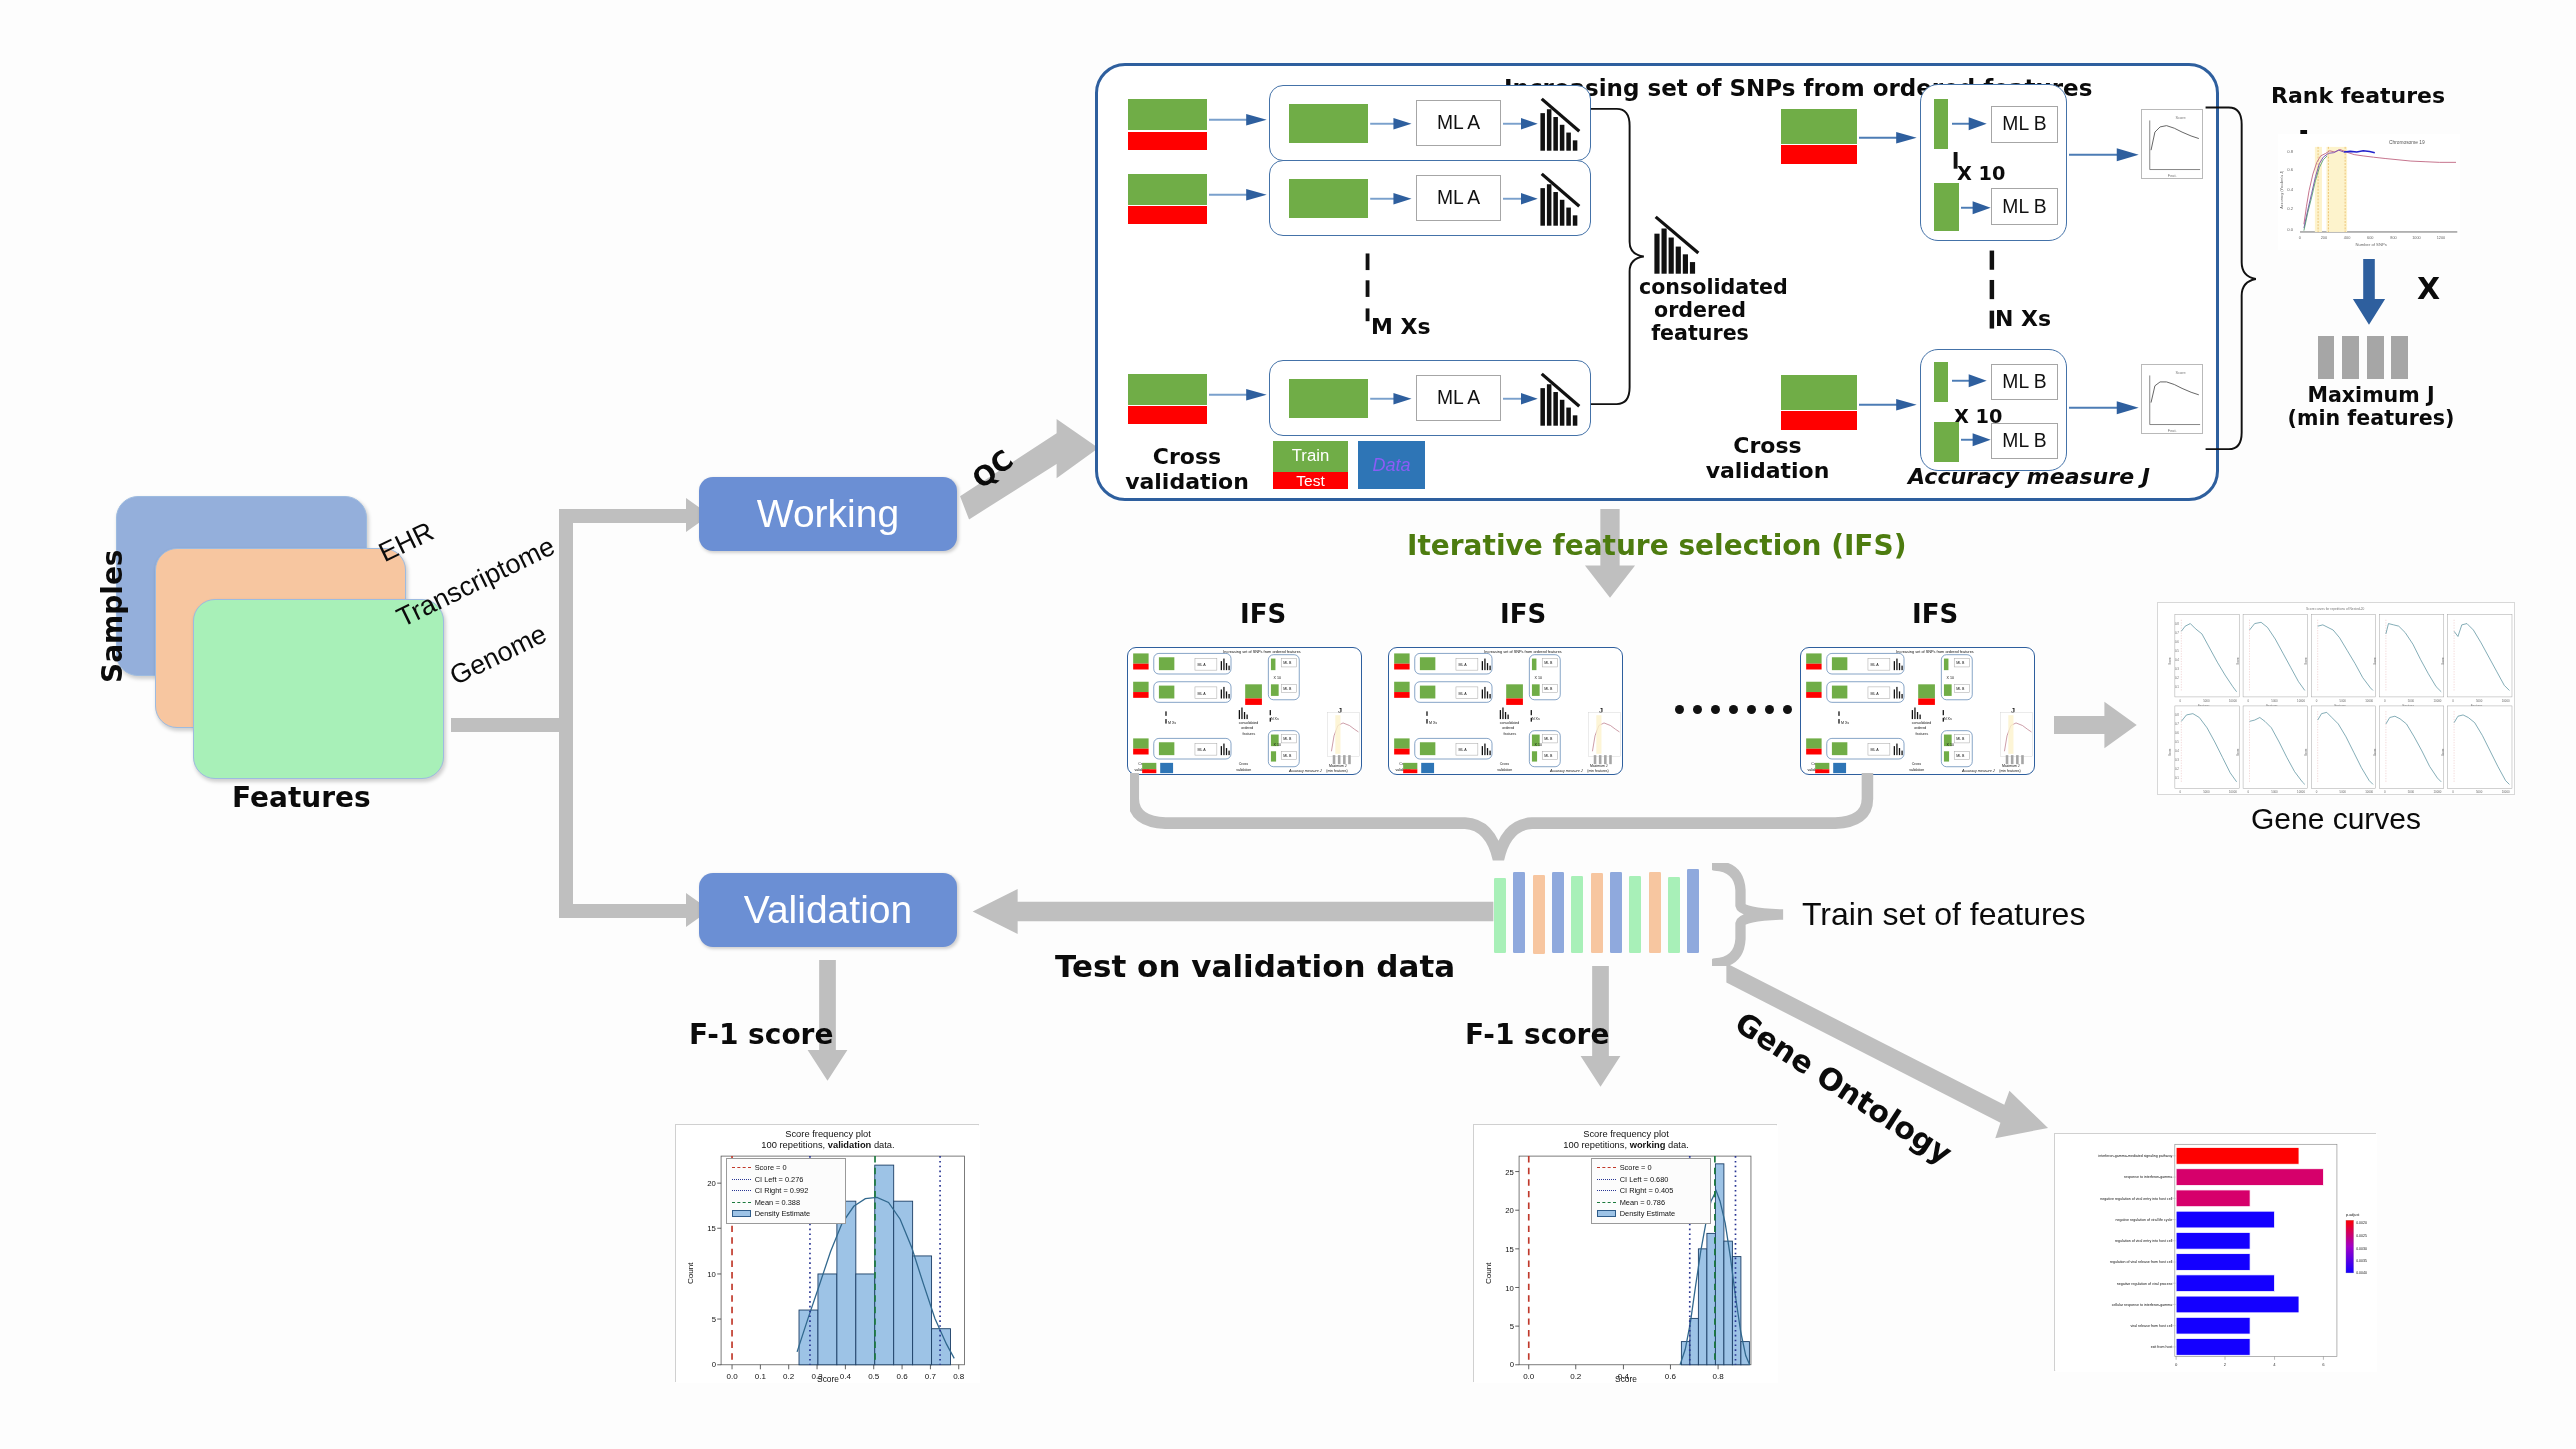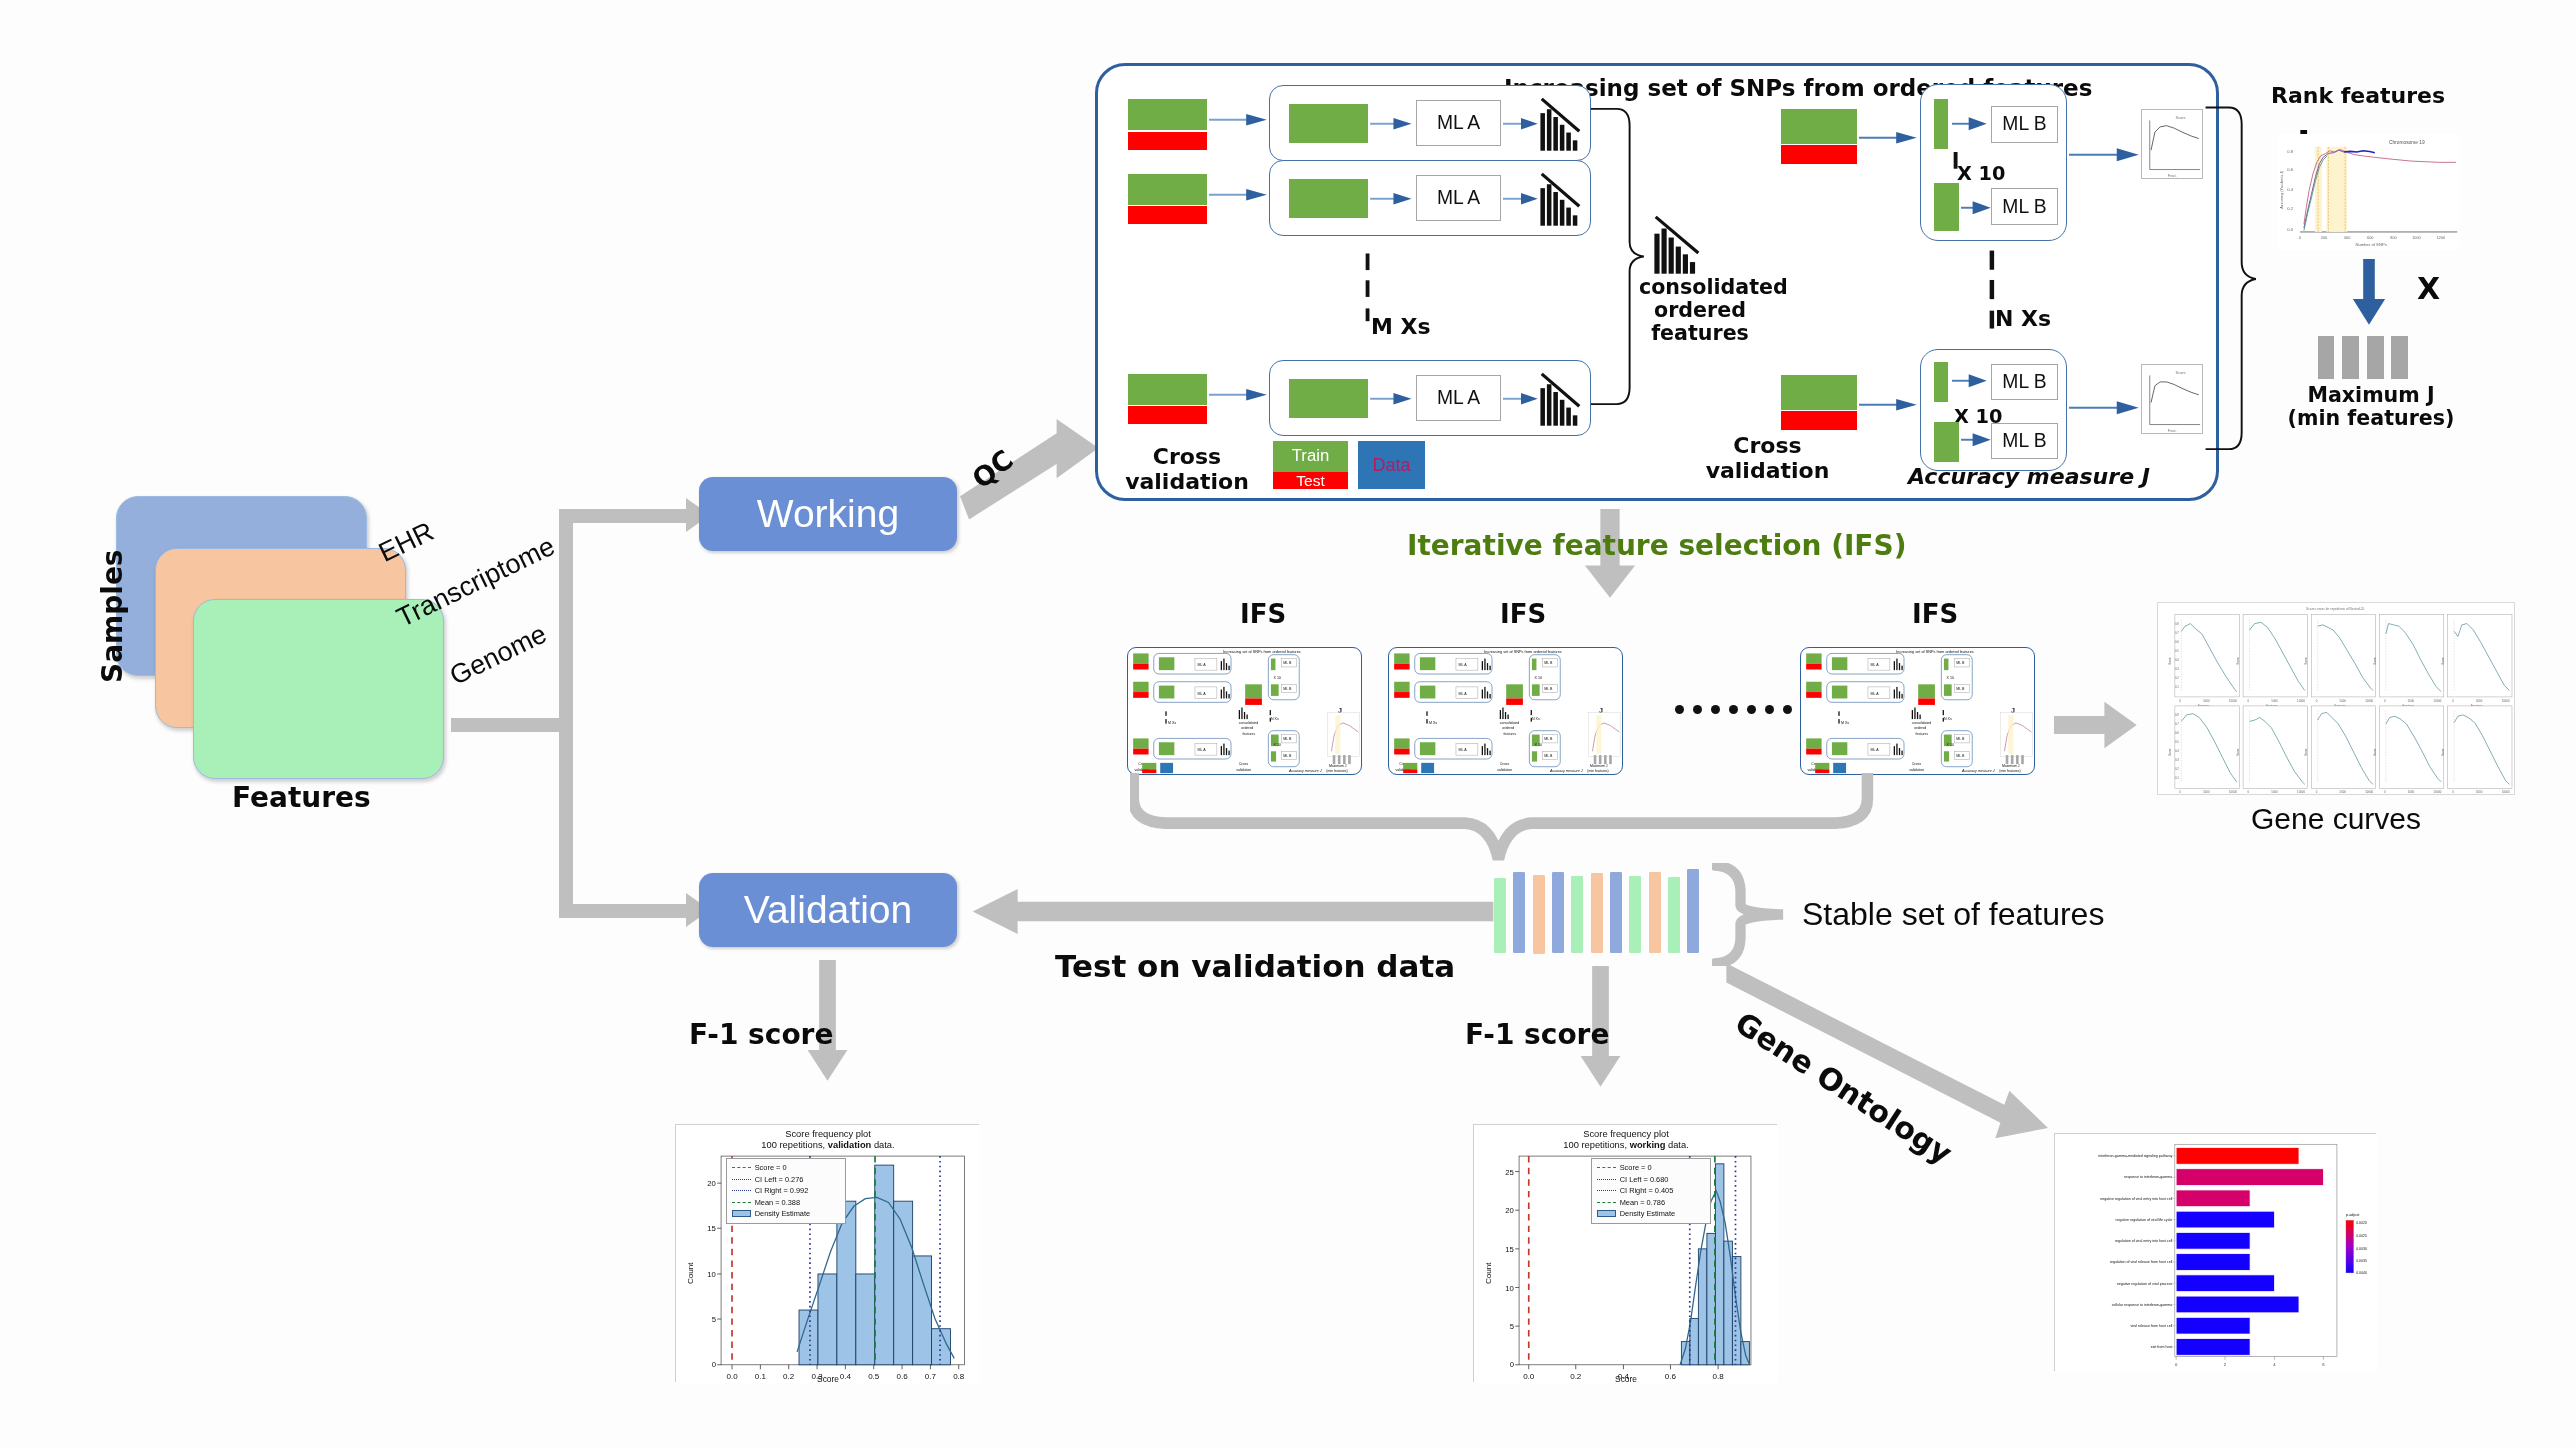--- a/index.html
+++ b/index.html
@@ -453,21 +453,21 @@
     <div>validation</div>
   </div>
 
   <div class="abs" style="left:175px; top:375px; width:75px; height:48px;">
     <div class="gr" style="left:0; top:0; width:75px; height:31px;"></div>
     <div class="rd" style="left:0; top:31px; width:75px; height:16.7px;"></div>
     <div class="abs" style="left:0; top:5.2px; width:75px; text-align:center; font-size:16.7px; color:#fff;">Train</div>
     <div class="abs" style="left:0; top:31px; width:75px; text-align:center; font-size:15.5px; color:#fff;">Test</div>
   </div>
   <div class="bl" style="left:260px; top:375px; width:67px; height:48px;"></div>
-  <div class="abs" style="left:260px; top:389px; width:67px; text-align:center; font-size:18px; color:#be185d;">Data</div>
+  <div class="abs" style="left:260px; top:389px; width:67px; text-align:center; font-size:18px; color:#8b5cf6;font-style:italic;">Data</div>
 
   <div class="abs comic" style="left:605px; top:368px; width:129px; text-align:center; font-size:22px; line-height:1.12; color:#0b0b0b;">
     <div>Cross</div>
     <div>validation</div>
   </div>
 
   <div class="abs comic" style="left:810px; top:398px; font-size:22px; color:#0b0b0b; white-space:nowrap; font-style:italic;">Accuracy measure  J</div>
 </div>
 
 <div class="abs" style="left:1581px; top:509px; width:58px; height:90px;">
@@ -992,21 +992,21 @@
     <div class="colbar" style="left:174px; top:7.7px; width:11.6px; height:76px; background:#a8f0b8;"></div>
     <div class="colbar" style="left:193px; top:0px;  width:11.6px; height:84px; background:#8fa9dd;"></div>
   </div>
 
   <div class="abs" style="left:218px; top:0; width:84px; height:103px;">
     <svg width="84" height="103" viewBox="0 0 130 160">
       <path d="M4 4 Q42 6 44 42 L44 66 Q46 78 110 80 Q46 82 44 94 L44 118 Q42 154 4 156" fill="none" stroke="#bfbfbf" stroke-width="16" stroke-linecap="round"></path>
     </svg>
   </div>
 
-  <div class="abs thin" style="left:308px; top:33px; font-size:32px; color:#0b0b0b; white-space:nowrap;">Stable set of features</div>
+  <div class="abs thin" style="left:308px; top:33px; font-size:32px; color:#0b0b0b; white-space:nowrap;">Train set of features</div>
 </div>
 
 <div class="abs" style="left:972px; top:889px; width:522px; height:45px;">
   <svg width="522" height="45" viewBox="0 0 810 70">
     <polygon points="0,35 70,0 70,20 810,20 810,50 70,50 70,70" fill="#bfbfbf"></polygon>
   </svg>
 </div>
 <div class="abs comic" style="left:1055px; top:948px; font-size:31px; color:#0b0b0b; white-space:nowrap;">Test on validation data</div>
 
 <div class="abs" style="left:805px; top:960px; width:45px; height:122px;">

